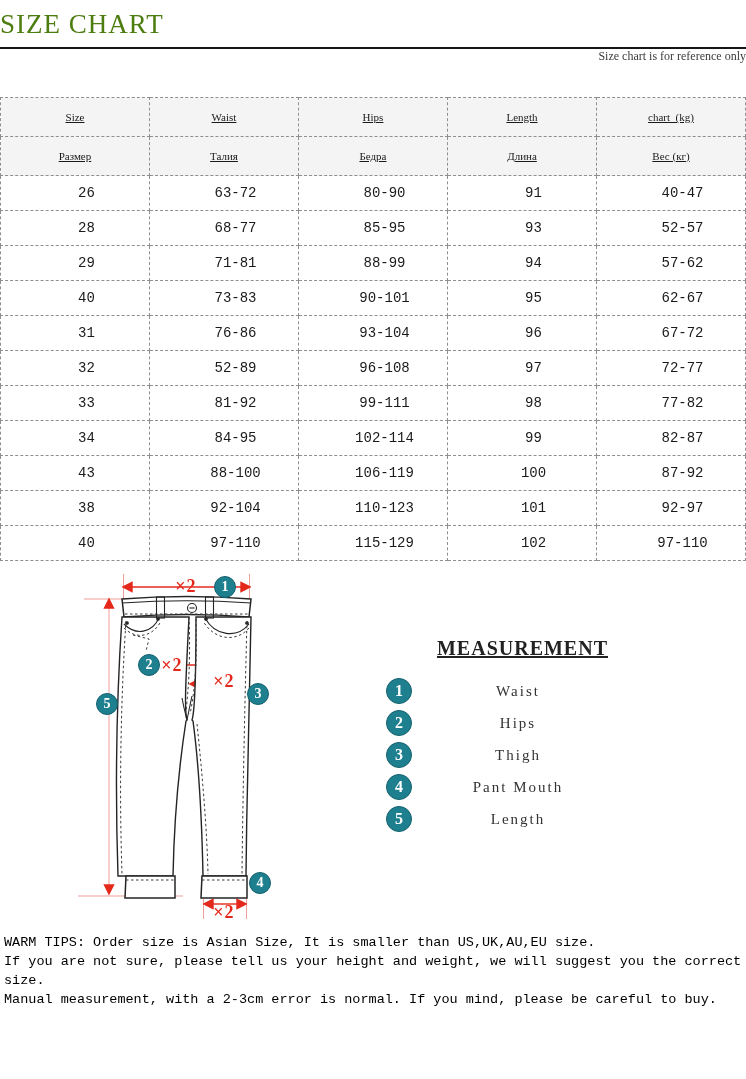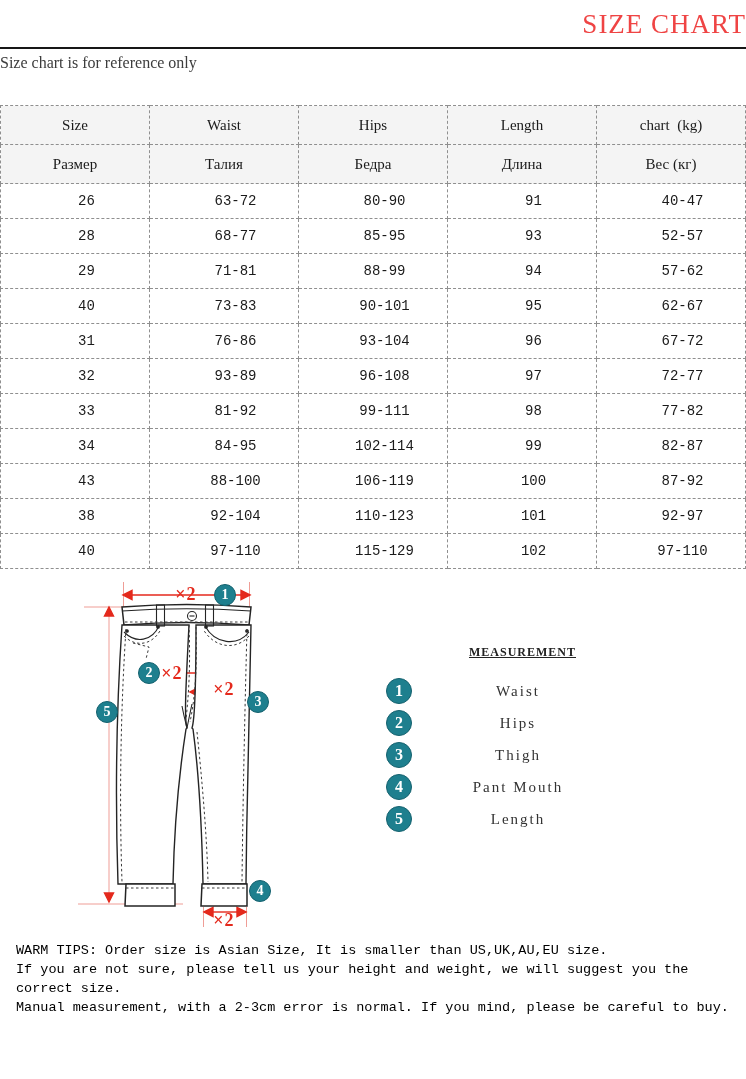--- a/index.html
+++ b/index.html
@@ -1,51 +1,51 @@
 <!DOCTYPE html>
 <html><head>
 <meta charset="utf-8">
 <style>
   html,body{margin:0;padding:0;background:#fff;}
   body{width:746px;height:1079px;overflow:hidden;position:relative;
        font-family:"Liberation Serif",serif;color:#1a1a1a;}
 
   
-  .hdr-title{padding-top:9px;text-align:right;font-size:27px;letter-spacing:1px;color:#ef4444;}
+  .hdr-title{padding-top:9px;text-align:left;font-size:27px;letter-spacing:1px;color:#4d7c0f;}
   .hdr-rule{border:0;border-top:2px solid #161616;margin:7px 0 0 0;}
-  .hdr-sub{text-align:left;font-size:16px;color:#3c3c3c;padding-top:5px;}
+  .hdr-sub{text-align:right;font-size:12px;color:#3c3c3c;}
 
   
   table.size{width:746px;border-collapse:collapse;margin-top:33px;table-layout:fixed;}
   table.size td{border:1px dashed #8f8f8f;text-align:center;vertical-align:middle;}
-  table.size tr.hd td{height:36px;background:#f4f4f4;font-size:15px;white-space:pre-wrap;}
+  table.size tr.hd td{height:36px;background:#f4f4f4;font-size:11px;white-space:pre-wrap;text-decoration:underline;}
   table.size tr.bd td{height:32px;background:#fff;
        font-family:"Liberation Mono",monospace;font-size:14px;padding-left:24px;}
 
   
   .diagram{position:relative;width:746px;height:370px;}
   .diagram svg{position:absolute;left:0;top:0;}
   .marker{position:absolute;border-radius:50%;background:#1e7f8e;color:#fff;
        display:flex;align-items:center;justify-content:center;
        font-weight:bold;font-family:"Liberation Serif",serif;
        border:1px solid #14616e;box-sizing:border-box;}
   .m-sm{width:22px;height:22px;font-size:14px;}
   .x2{position:absolute;transform:translate(-50%,-50%);color:#e4291c;
        font-size:18px;font-weight:bold;letter-spacing:1px;}
 
   
   .legend{position:absolute;left:380px;top:76px;width:285px;}
-  .legend-h{display:block;margin:0 auto 18px auto;text-align:center;font-size:12px;
+  .legend-h{display:block;margin:0 auto 18px auto;text-align:center;font-size:20px;
        letter-spacing:1px;color:#222;text-decoration:underline;font-weight:bold;}
   .legend-row{display:flex;align-items:center;height:26px;margin-bottom:6px;}
   .legend-row .marker{position:static;width:26px;height:26px;font-size:16px;margin-left:6px;flex:0 0 auto;}
   .legend-label{width:212px;text-align:center;font-size:15px;letter-spacing:2px;color:#333;}
 
   
-  .tips{margin-top:2px;padding-left:16px;font-family:"Liberation Mono",monospace;
+  .tips{margin-top:2px;padding-left:4px;font-family:"Liberation Mono",monospace;
        font-size:13.5px;line-height:19px;color:#000;}
   .tips p{margin:0;}
 </style>
 </head>
 <body>
 
 <div class="hdr-title">SIZE CHART</div>
 <hr class="hdr-rule">
 <div class="hdr-sub">Size chart is for reference only</div>
 
@@ -95,21 +95,21 @@
   </tr>
   <tr class="bd">
     <td>31</td>
     <td>76-86</td>
     <td>93-104</td>
     <td>96</td>
     <td>67-72</td>
   </tr>
   <tr class="bd">
     <td>32</td>
-    <td>93-89</td>
+    <td>52-89</td>
     <td>96-108</td>
     <td>97</td>
     <td>72-77</td>
   </tr>
   <tr class="bd">
     <td>33</td>
     <td>81-92</td>
     <td>99-111</td>
     <td>98</td>
     <td>77-82</td>

